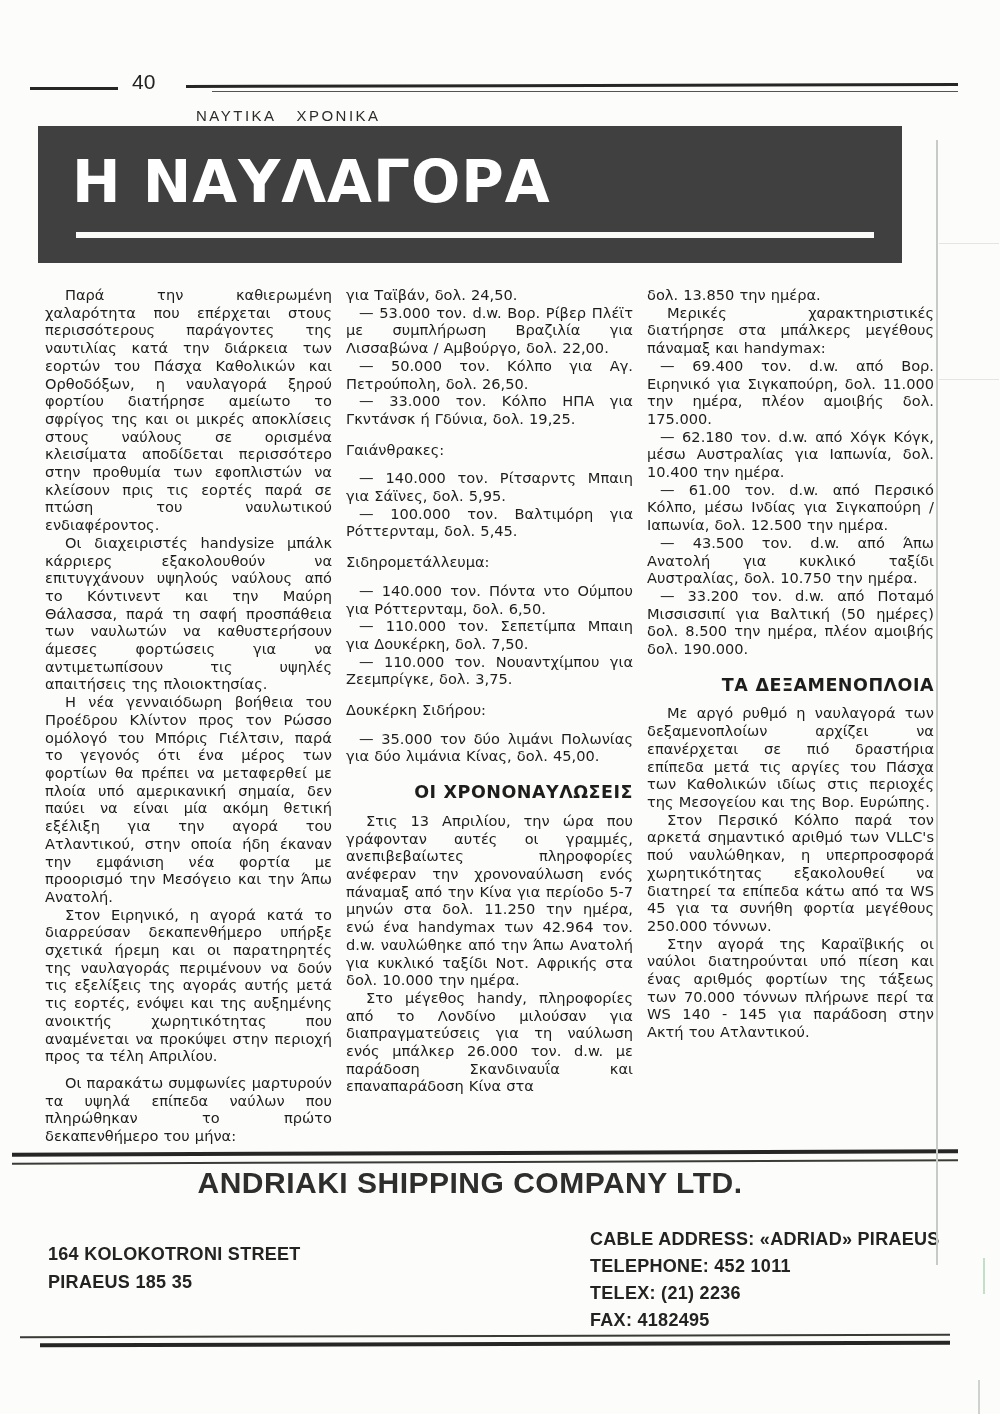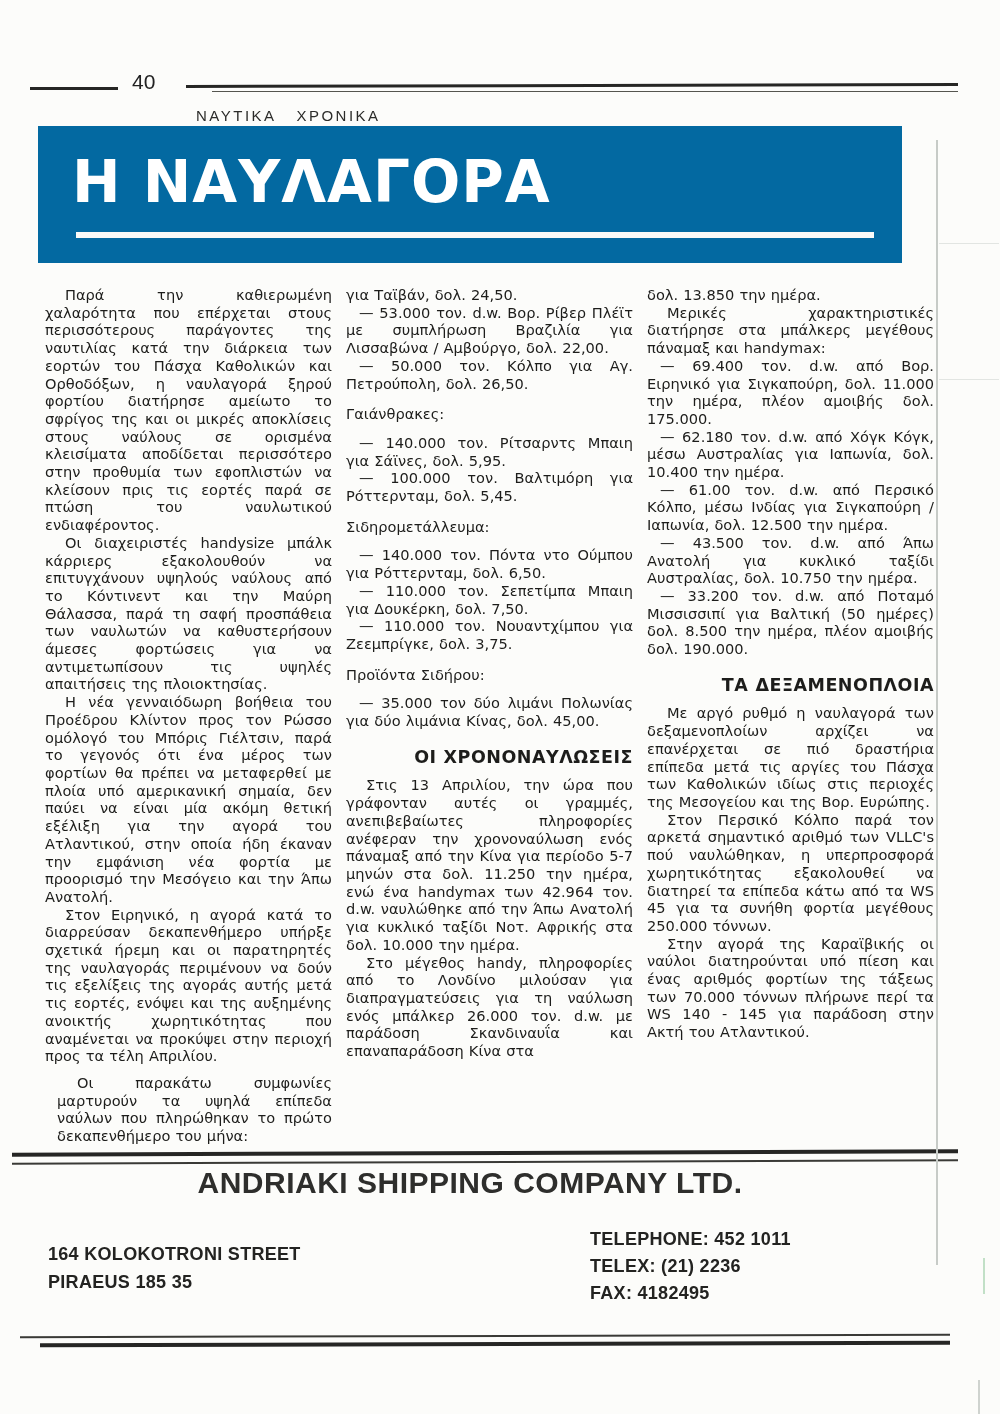--- a/index.html
+++ b/index.html
@@ -25,21 +25,21 @@
   .rule-long-b{left:212px;top:91px;width:746px;height:1px;background:#55554f;}
   .masthead{
     position:absolute;left:196px;top:95px;
     font-family:"Liberation Sans", sans-serif;font-size:15px;color:#2c2c2a;
     letter-spacing:2.5px;word-spacing:14px;margin-top:12px;
   }
 
   
   .banner{
     position:absolute;left:38px;top:126px;width:864px;height:137px;
-    background:#0369a1;
+    background:#404040;
   }
   .banner-title{
     position:absolute;left:34px;top:22px;
     font-family:"DejaVu Sans", sans-serif;font-weight:bold;font-size:58px;
     color:#ffffff;letter-spacing:1px;white-space:nowrap;
   }
   .banner-underline{
     position:absolute;left:38px;right:28px;bottom:25px;height:6px;background:#fafaf8;
   }
 
@@ -52,21 +52,21 @@
     width:287px;flex:0 0 287px;
     font-size:14.6px;line-height:17.7px;text-align:justify;
     color:#1d1d1b;word-spacing:0.5px;
   }
   .col + .col{margin-left:14px;}
   .col p{margin:0;}
   .col .p{text-indent:20px;}
   .col .item{text-indent:13px;}
   .col .cont{text-indent:0;}
   .col .label{margin-top:13px;margin-bottom:11px;}
-  .col .gap-sm{margin-top:9px;margin-left:12px;}
+  .col .gap-sm{margin-top:9px;}
   .col .subhead{
     text-align:right;font-weight:bold;font-size:17.5px;letter-spacing:0.5px;
     margin:19px 0 10px 0;text-indent:0;
   }
 
   
   .ad-rule-t1{left:12px;top:1151px;width:946px;height:4px;transform:rotate(-0.2deg);}
   .ad-rule-t2{left:12px;top:1161px;width:946px;height:2px;transform:rotate(-0.2deg);background:#3a3a36;}
 
   
@@ -122,28 +122,29 @@
       <p class="p">Η νέα γενναιόδωρη βοήθεια του Προέδρου Κλίντον προς τον Ρώσσο ομόλογό του Μπόρις Γιέλτσιν, παρά το γεγονός ότι ένα μέρος των φορτίων θα πρέπει να μεταφερθεί με πλοία υπό αμερικανική σημαία, δεν παύει να είναι μία ακόμη θετική εξέλιξη για την αγορά του Ατλαντικού, στην οποία ήδη έκαναν την εμφάνιση νέα φορτία με προορισμό την Μεσόγειο και την Άπω Ανατολή.</p>
       <p class="p">Στον Ειρηνικό, η αγορά κατά το διαρρεύσαν δεκαπενθήμερο υπήρξε σχετικά ήρεμη και οι παρατηρητές της ναυλαγοράς περιμένουν να δούν τις εξελίξεις της αγοράς αυτής μετά τις εορτές, ενόψει και της αυξημένης ανοικτής χωρητικότητας που αναμένεται να προκύψει στην περιοχή προς τα τέλη Απριλίου.</p>
       <p class="p gap-sm">Οι παρακάτω συμφωνίες μαρτυρούν τα υψηλά επίπεδα ναύλων που πληρώθηκαν το πρώτο δεκαπενθήμερο του μήνα:</p>
 
     </div>
 
     <div class="col">
       <p class="cont">για Ταϊβάν, δολ. 24,50.</p>
       <p class="item">— 53.000 τον. d.w. Βορ. Ρίβερ Πλέϊτ με συμπλήρωση Βραζιλία για Λισσαβώνα / Αμβούργο, δολ. 22,00.</p>
       <p class="item">— 50.000 τον. Κόλπο για Αγ. Πετρούπολη, δολ. 26,50.</p>
+      <p class="item">— 33.000 τον. Κόλπο ΗΠΑ για Γκντάνσκ ή Γδύνια, δολ. 19,25.</p>
       <p class="label">Γαιάνθρακες:</p>
       <p class="item">— 140.000 τον. Ρίτσαρντς Μπαιη για Σάϊνες, δολ. 5,95.</p>
       <p class="item">— 100.000 τον. Βαλτιμόρη για Ρόττερνταμ, δολ. 5,45.</p>
       <p class="label">Σιδηρομετάλλευμα:</p>
       <p class="item">— 140.000 τον. Πόντα ντο Ούμπου για Ρόττερνταμ, δολ. 6,50.</p>
       <p class="item">— 110.000 τον. Σεπετίμπα Μπαιη για Δουκέρκη, δολ. 7,50.</p>
       <p class="item">— 110.000 τον. Νουαντχίμπου για Ζεεμπρίγκε, δολ. 3,75.</p>
-      <p class="label">Προϊόντα Σιδήρου:</p>
+      <p class="label">Δουκέρκη Σιδήρου:</p>
       <p class="item">— 35.000 τον δύο λιμάνι Πολωνίας για δύο λιμάνια Κίνας, δολ. 45,00.</p>
       <p class="subhead">ΟΙ ΧΡΟΝΟΝΑΥΛΩΣΕΙΣ</p>
       <p class="p">Στις 13 Απριλίου, την ώρα που γράφονταν αυτές οι γραμμές, ανεπιβεβαίωτες πληροφορίες ανέφεραν την χρονοναύλωση ενός πάναμαξ από την Κίνα για περίοδο 5-7 μηνών στα δολ. 11.250 την ημέρα, ενώ ένα handymax των 42.964 τον. d.w. ναυλώθηκε από την Άπω Ανατολή για κυκλικό ταξίδι Νοτ. Αφρικής στα δολ. 10.000 την ημέρα.</p>
       <p class="p">Στο μέγεθος handy, πληροφορίες από το Λονδίνο μιλούσαν για διαπραγματεύσεις για τη ναύλωση ενός μπάλκερ 26.000 τον. d.w. με παράδοση Σκανδιναυΐα και επαναπαράδοση Κίνα στα</p>
     </div>
 
     <div class="col">
       <p class="cont">δολ. 13.850 την ημέρα.</p>
       <p class="p">Μερικές χαρακτηριστικές διατήρησε στα μπάλκερς μεγέθους πάναμαξ και handymax:</p>
       <p class="item">— 69.400 τον. d.w. από Βορ. Ειρηνικό για Σιγκαπούρη, δολ. 11.000 την ημέρα, πλέον αμοιβής δολ. 175.000.</p>
@@ -164,20 +165,21 @@
   <div class="rule ad-rule-t2"></div>
 
   <div class="ad-company">ANDRIAKI SHIPPING COMPANY LTD.</div>
 
   <div class="ad-address">
     <div>164 KOLOKOTRONI STREET</div>
     <div>PIRAEUS 185 35</div>
   </div>
 
   <div class="ad-contact">
+    <div>CABLE ADDRESS: «ADRIAD» PIRAEUS</div>
     <div>TELEPHONE: 452 1011</div>
     <div>TELEX: (21) 2236</div>
     <div>FAX: 4182495</div>
   </div>
 
   <div class="rule ad-rule-b1"></div>
   <div class="rule ad-rule-b2"></div>
 
   <div class="scan-vline"></div>
   <div class="scan-h1"></div>

